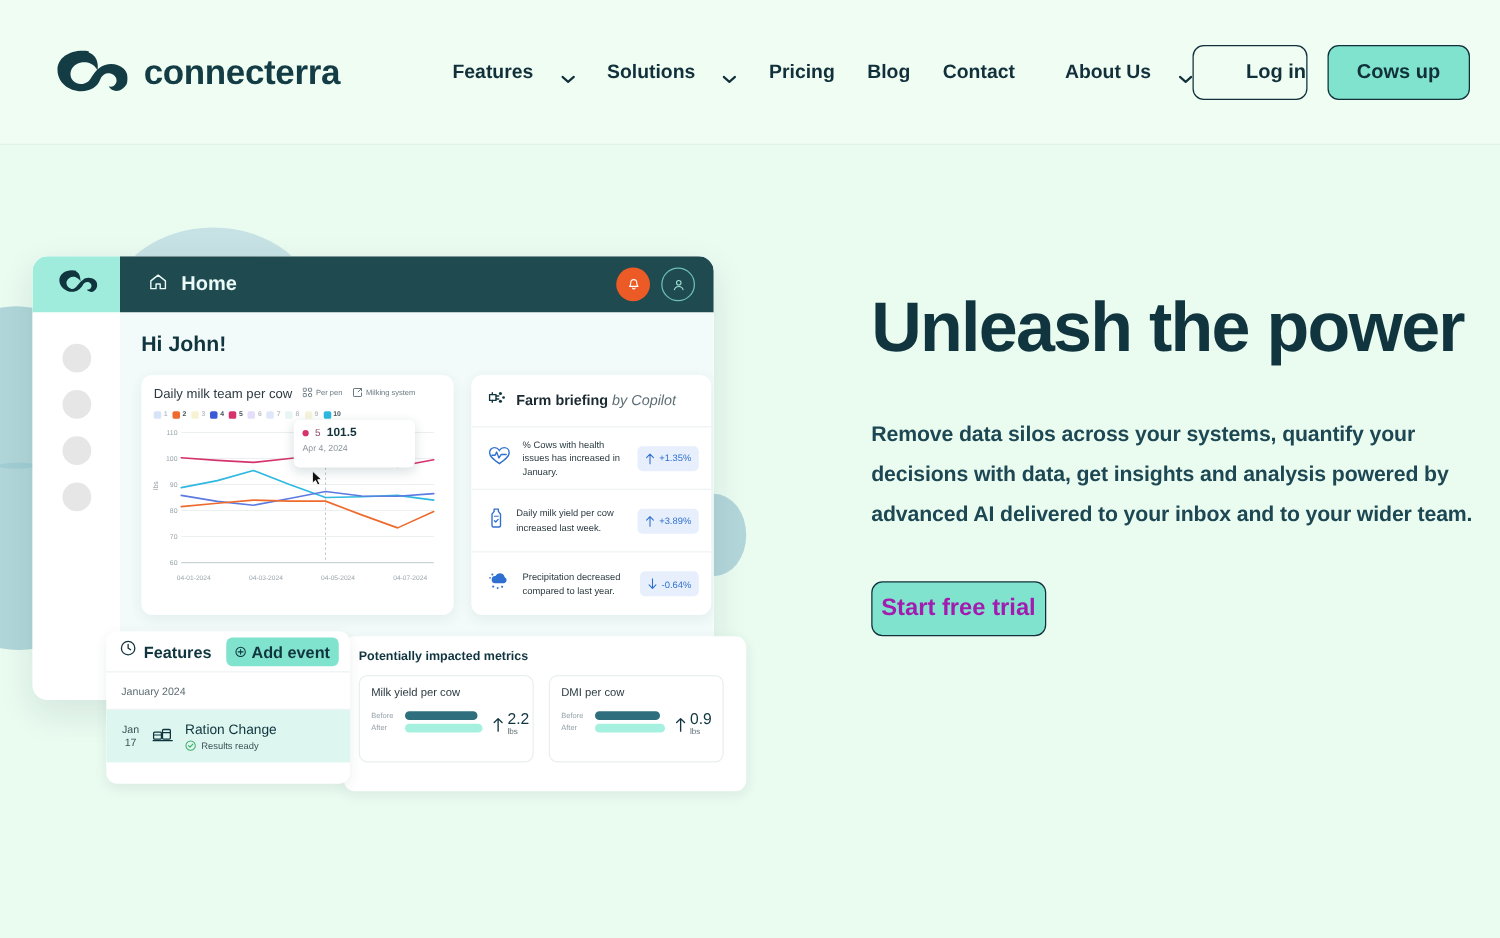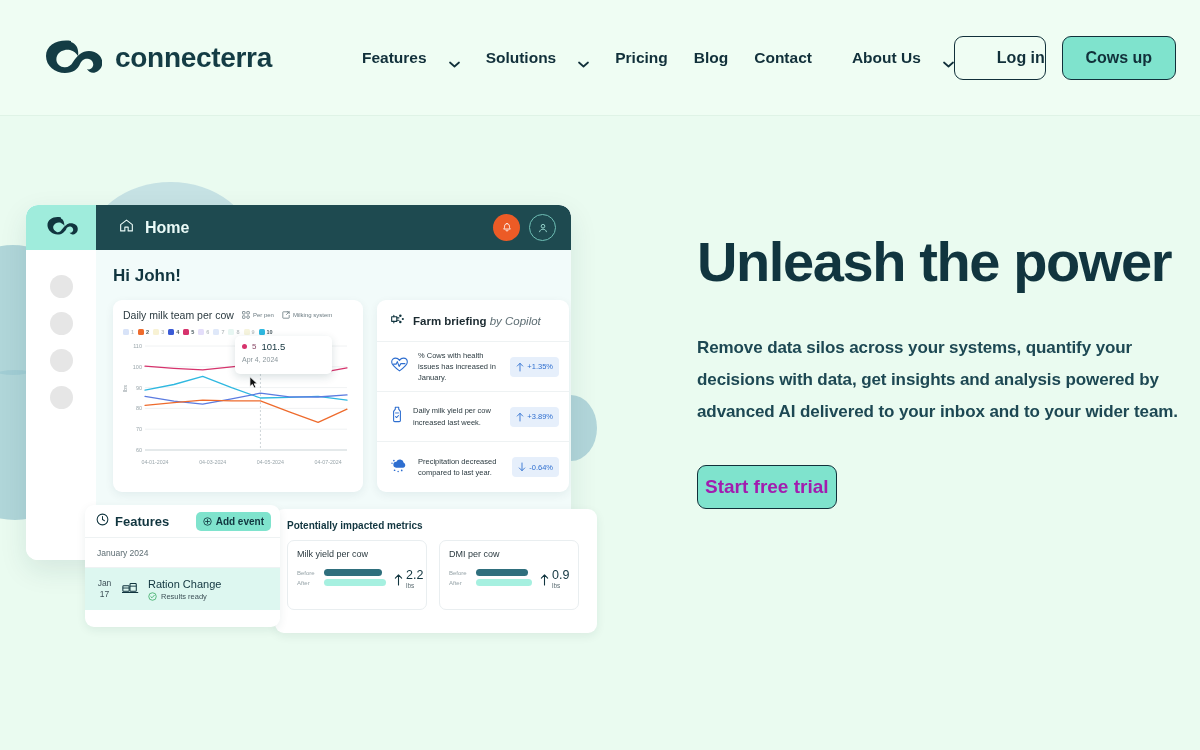--- a/index.html
+++ b/index.html
@@ -130,21 +130,21 @@
   .legend-lb { font-size: 5.5px; font-weight: 700; color: #4a5a60; }
   .plot { position: relative; margin-top: 5px; width: 230px; height: 130px; }
   .tooltip {
     position: absolute; left: 112px; top: -4px; width: 97px; height: 38px;
     background: #fff; border-radius: 5px; box-shadow: 0 3px 9px rgba(20,60,68,.16);
     padding: 5px 7px; z-index: 5;
   }
   .tt-row { display: flex; align-items: center; gap: 5px; }
   .tt-dot { width: 5px; height: 5px; border-radius: 50%; background: #d6336c; }
   .tt-ser { font-size: 8px; color: #8a4b68; font-weight: 400; }
-  .tt-val { font-size: 9.5px; font-weight: 400; color: #13333d; }
+  .tt-val { font-size: 9.5px; font-weight: 700; color: #13333d; }
   .tt-date { font-size: 7px; color: #8b979c; margin-top: 4px; }
   .ylab { position: absolute; left: -1px; top: 52px; font-size: 5.5px; color: #8b979c;
           transform: rotate(-90deg); transform-origin: left top; }
 
   
   .brief-card {
     width: 192px; height: 192px; background: #fff; border-radius: 9px;
     box-shadow: 0 3px 10px rgba(20,60,68,.07); overflow: hidden;
   }
   .brief-head { height: 42px; display: flex; align-items: center; gap: 8px; padding-left: 13px;
@@ -167,21 +167,21 @@
     position: absolute; left: 0; top: 0; width: 195px; height: 122px;
     background: #fff; border-radius: 9px; box-shadow: 0 3px 10px rgba(20,60,68,.08);
     overflow: hidden; z-index: 3;
   }
   .tl-head { height: 33px; display: flex; align-items: center; padding: 0 9px 0 11px;
              border-bottom: 1px solid #eef2f3; }
   .tl-title { font-size: 13px; font-weight: 700; color: #11353f; margin-left: 6px; }
   .add-event {
     margin-left: auto; display: flex; align-items: center; gap: 4px;
     background: #7fe3cd; border-radius: 5px; padding: 4px 7px;
-    font-size: 10px; font-weight: 700; color: #11353f; cursor: pointer;
+    font-size: 13px; font-weight: 700; color: #11353f; cursor: pointer;
   }
   .tl-month { height: 30px; display: flex; align-items: center; padding-left: 12px;
               font-size: 8.5px; color: #5e6e74; border-bottom: 1px solid #eef2f3; }
   .tl-event { height: 42px; display: flex; align-items: center; gap: 9px; padding-left: 11px;
               background: #ddf7f0; }
   .tl-date { font-size: 8.5px; line-height: 1.25; color: #3e5158; text-align: center; width: 17px; }
   .tl-ename { font-size: 11px; font-weight: 400; color: #11353f; }
   .tl-status { display: flex; align-items: center; gap: 4px; font-size: 7.5px; color: #3e5158; margin-top: 2px; }
 
   .metrics-card {

